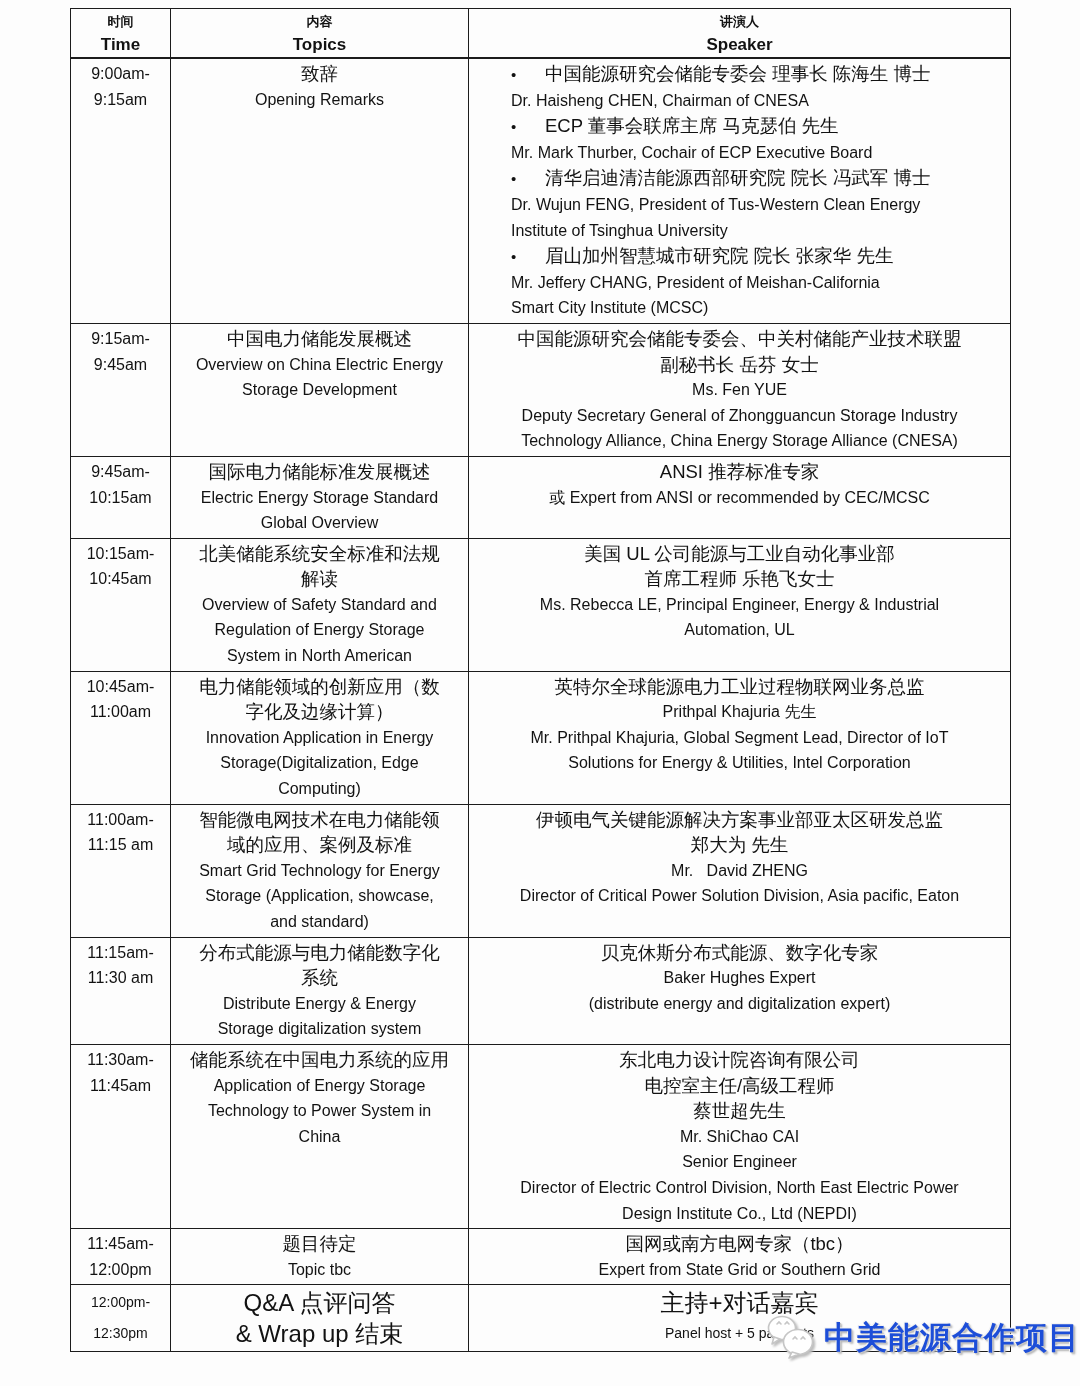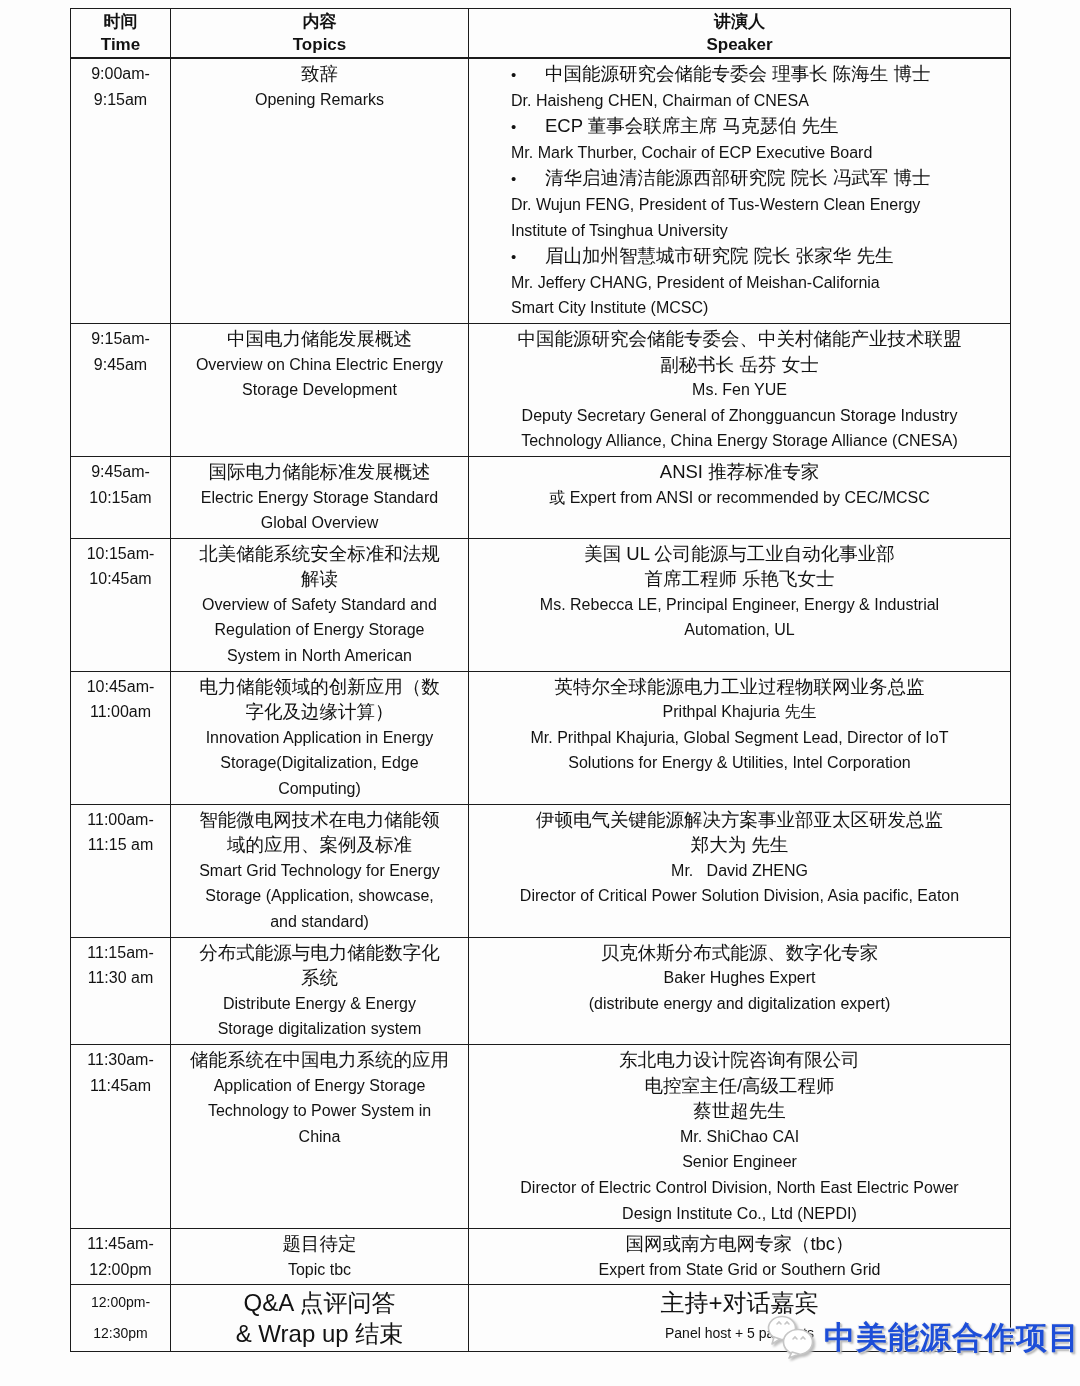--- a/index.html
+++ b/index.html
@@ -13,21 +13,21 @@
   }
   .sheet{position:absolute;left:70px;top:8px;width:940px;}
   table{border-collapse:collapse;width:100%;table-layout:fixed;}
   th,td{
     border:1.6px solid #1c1c1c;
     vertical-align:top;
     padding:2px 4px;
     overflow:hidden;
   }
   thead th{font-weight:bold;padding:1px 0 2px 0;text-align:center;border-bottom-width:2px;}
-  .hzh{font-size:17px;line-height:24px;}
+  .hzh{font-size:13px;line-height:24px;}
   .hen{font-size:17px;line-height:21px;}
   .line{font-size:16px;line-height:25.6px;white-space:nowrap;}
   .line.zh{font-size:18.5px;}
   td.time-cell, td.topic-cell, td.speaker-cell{text-align:center;}
   td.speaker-cell.left{text-align:left;padding-left:42px;margin-top:8px;}
   .bullet{display:inline-block;width:34px;text-align:left;font-size:15px;}
   tbody tr:last-child .line{font-size:14px;line-height:31px;}
   tbody tr:last-child .line.zh{font-size:24px;}
   
   .watermark{

